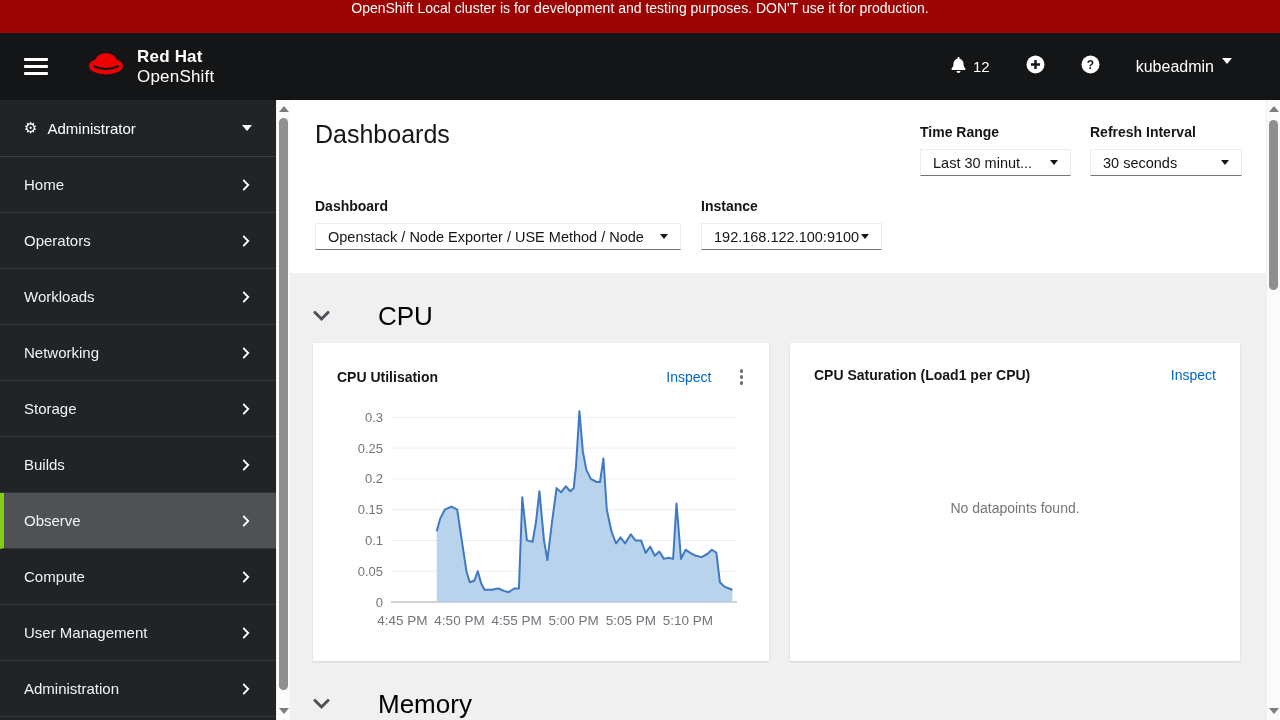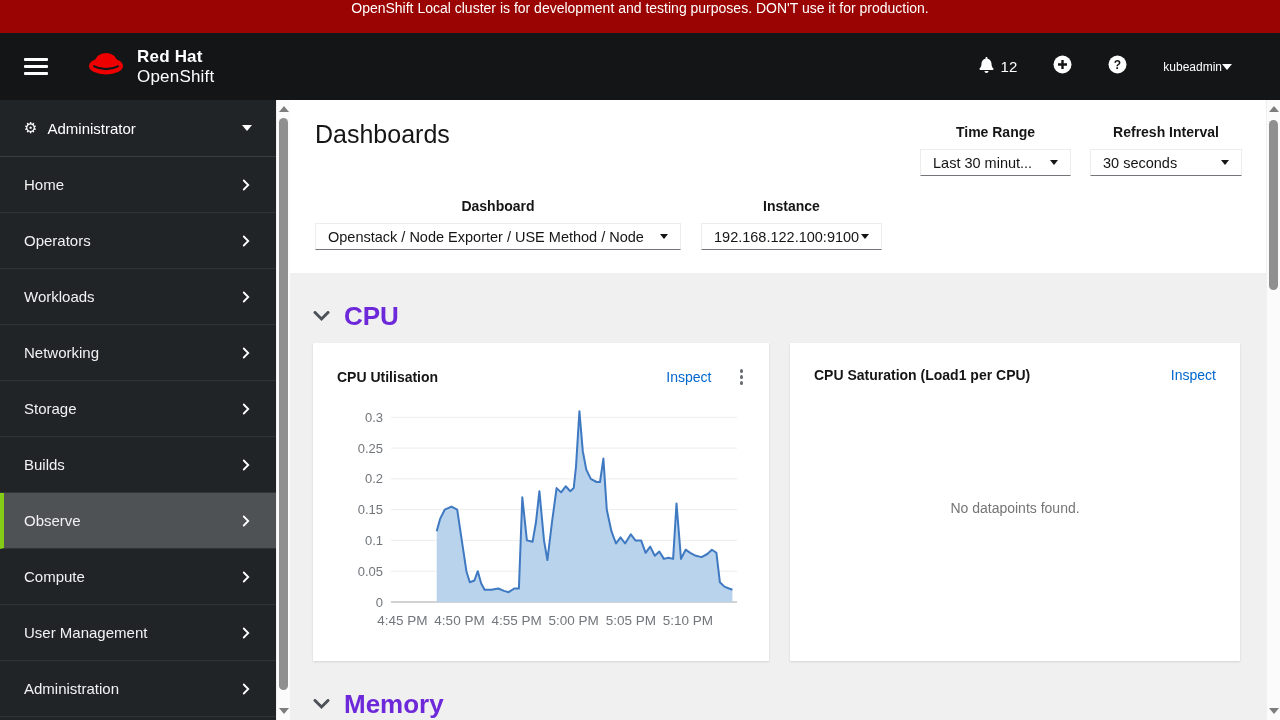--- a/index.html
+++ b/index.html
@@ -14,21 +14,21 @@
   .masthead { height:67px; background:#131517; display:flex; align-items:center;
     padding:0 0 0 24px; color:#fff; }
   .hamburger { width:24px; display:flex; flex-direction:column; gap:4px; cursor:pointer; }
   .hamburger span { display:block; height:3px; background:#fff; border-radius:1px; }
   .brand { display:flex; align-items:center; margin-left:36px; gap:9px; }
   .brand-text { line-height:1.15; font-size:17px; letter-spacing:.2px; }
   .brand-text b { display:block; font-weight:700; }
   .brand-text span { display:block; font-weight:400; }
   .mast-right { margin-left:auto; display:flex; align-items:center; gap:36px; margin-right:48px; }
   .bell-group { display:flex; align-items:center; gap:7px; font-size:15px; }
-  .user-group { display:flex; align-items:center; gap:0; font-size:12px; cursor:pointer; }
+  .user-group { display:flex; gap:8px; font-size:16px; cursor:pointer; }
   .caret-down-w { width:0; height:0; border-left:5px solid transparent;
     border-right:5px solid transparent; border-top:6px solid #fff; }
 
   
   .layout { display:flex; height:620px; }
 
   
   .sidebar { width:276px; background:#212427; color:#fff; overflow:hidden; }
   .persp-row { height:57px; display:flex; align-items:center; padding:0 24px;
     border-bottom:1px solid #3a3d40; font-size:15px; gap:10px; cursor:pointer; }
@@ -45,38 +45,38 @@
   .v-scroll .arrow-up, .v-scroll .arrow-down { position:absolute; left:2px; width:0; height:0;
     border-left:5px solid transparent; border-right:5px solid transparent; }
   .v-scroll .arrow-up { top:6px; border-bottom:6px solid #7d7d7d; }
   .v-scroll .arrow-down { bottom:6px; border-top:6px solid #7d7d7d; }
   .v-scroll .thumb { position:absolute; left:2px; width:9px; background:#8f8f8f; border-radius:5px; }
   .thumb-left { top:18px; height:572px; }
   .thumb-right { top:20px; height:170px; }
 
   
   .main { width:976px; display:flex; flex-direction:column; background:#f0f0f0; }
-  .main-header { position:relative; height:173px; background:#fff; flex:none;text-align:center; }
+  .main-header { position:relative; height:173px; background:#fff; flex:none; }
   .page-title { position:absolute; left:25px; top:20px; font-size:25px; font-weight:400; color:#151515; }
 
   .filter-group { position:absolute; }
   .filter-label { font-size:14px; font-weight:700; color:#151515; margin-bottom:9px; }
   .pf-select { height:27px; background:#fff; border:1px solid #ededed;
     border-bottom:1px solid #72767b; display:flex; align-items:center;
     padding:0 12px; font-size:14.5px; color:#151515; cursor:pointer; }
   .pf-select .sel-caret { margin-left:auto; width:0; height:0; border-left:4.5px solid transparent;
     border-right:4.5px solid transparent; border-top:5.5px solid #151515; }
   .g-time   { left:630px; top:24px; width:151px; }
   .g-refresh{ left:800px; top:24px; width:152px; }
   .g-dash   { left:25px;  top:98px; width:366px; }
   .g-inst   { left:411px; top:98px; width:181px; }
 
   .main-body { flex:1; padding:0 23px; overflow:hidden; }
   .section-header { display:flex; align-items:center; gap:14px; margin-top:28px; cursor:pointer; }
-  .section-title { font-size:26px; color:#6d28d9; font-weight:700; }
+  .section-title { font-size:26px; color:#000000; font-weight:400;margin-left:34px; }
   .cards-row { display:flex; gap:21px; margin-top:11px; }
   .card { background:#fff; height:318px; box-shadow:0 1px 2px rgba(3,3,3,.12); }
   .card-left { width:456px; }
   .card-right { width:450px; }
   .card-header { display:flex; align-items:center; padding:24px 24px 0 24px; }
   .card-title { font-size:14px; font-weight:700; color:#151515; }
   .card-actions { margin-left:auto; display:flex; align-items:center; gap:26px; }
   .inspect-link { font-size:14px; color:#0066cc; text-decoration:none; cursor:pointer; }
   .kebab { display:flex; flex-direction:column; gap:2.5px; cursor:pointer; padding:2px; }
   .kebab i { width:3.5px; height:3.5px; border-radius:50%; background:#6a6e73; }

